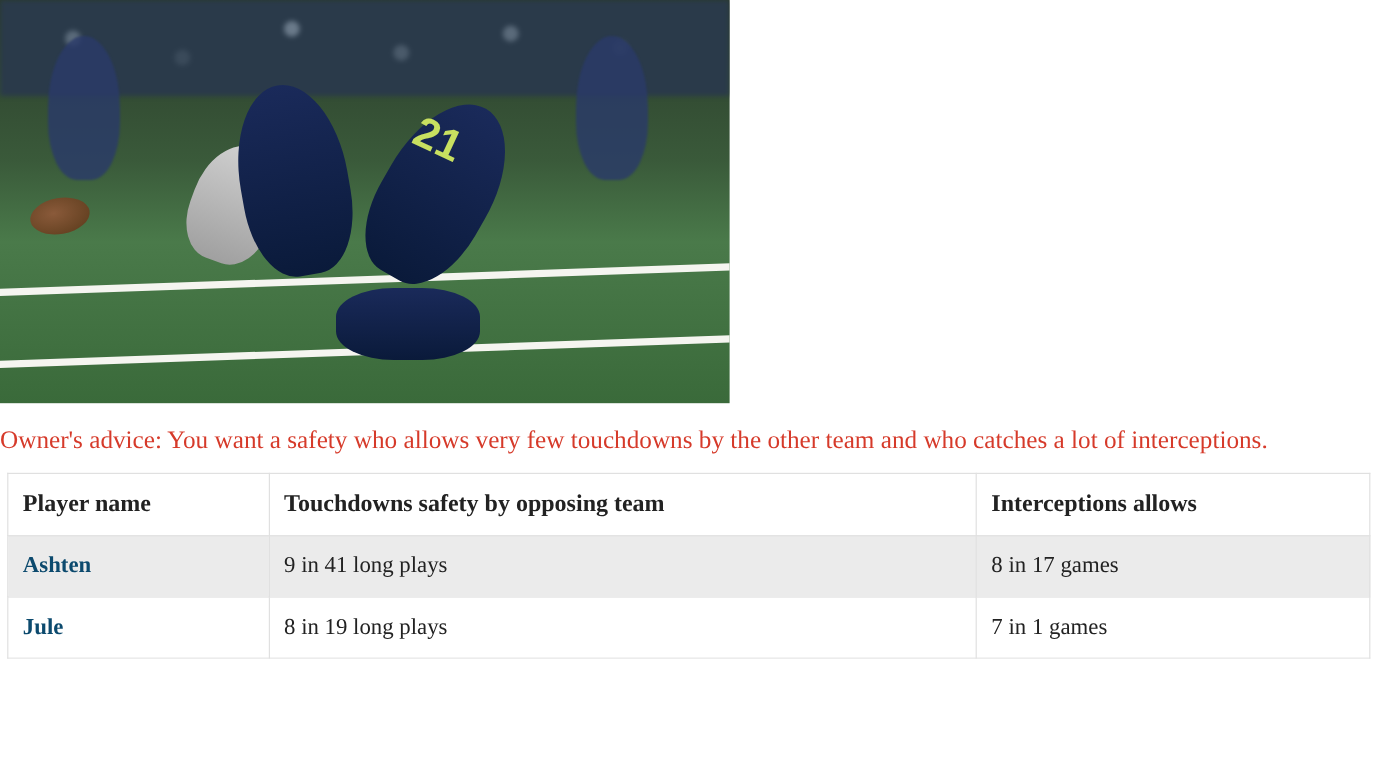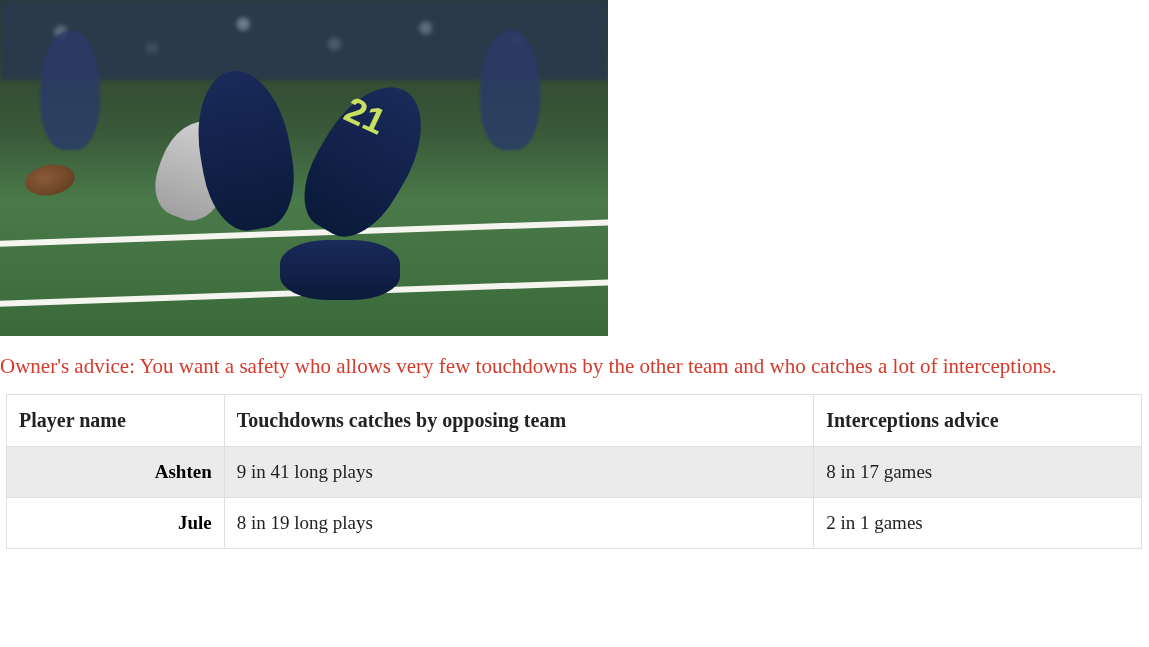--- a/index.html
+++ b/index.html
@@ -142,24 +142,23 @@
     color: #222;
     font-size: 20px;
   }
   table.stats tbody tr:nth-child(odd) td {
     background: #ebebeb;
   }
   table.stats tbody tr:nth-child(even) td {
     background: #fff;
   }
   table.stats td.player-link {
-    color: #000000;
+    color: #0c4a6e;
     font-weight: bold;
     width: 195px;
-    text-align: right;
   }
   table.stats col.c1 { width: 208px; }
   table.stats col.c2 { width: 597px; }
   table.stats col.c3 { width: 331px; }
 </style>
 </head>
 <body>
 
 <div class="hero-image">
   <div class="crowd"></div>
@@ -179,29 +178,29 @@
 
 <table class="stats">
   <colgroup>
     <col class="c1">
       <col class="c2">
       <col class="c3">
   </colgroup>
   <thead>
     <tr>
       <th>Player name</th>
-      <th>Touchdowns catches by opposing team</th>
-      <th>Interceptions advice</th>
+      <th>Touchdowns safety by opposing team</th>
+      <th>Interceptions allows</th>
     </tr>
   </thead>
   <tbody>
     <tr>
       <td class="player-link">Ashten</td>
       <td>9 in 41 long plays</td>
       <td>8 in 17 games</td>
     </tr>
     <tr>
       <td class="player-link">Jule</td>
       <td>8 in 19 long plays</td>
-      <td>2 in 1 games</td>
+      <td>7 in 1 games</td>
     </tr>
   </tbody>
 </table>
 
 </body></html>

